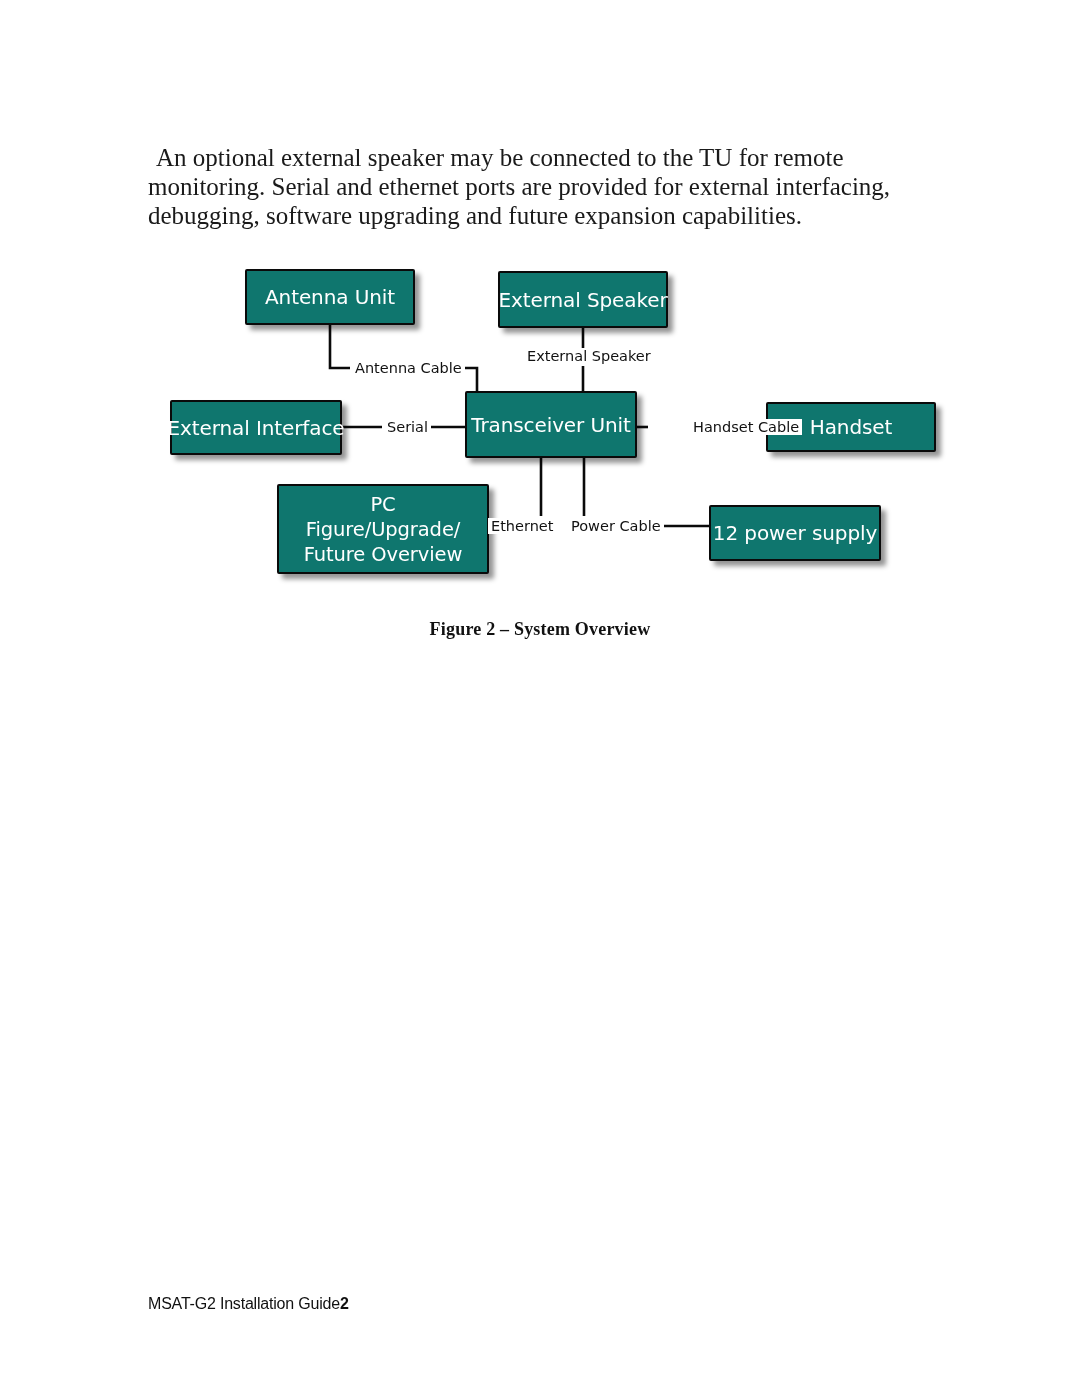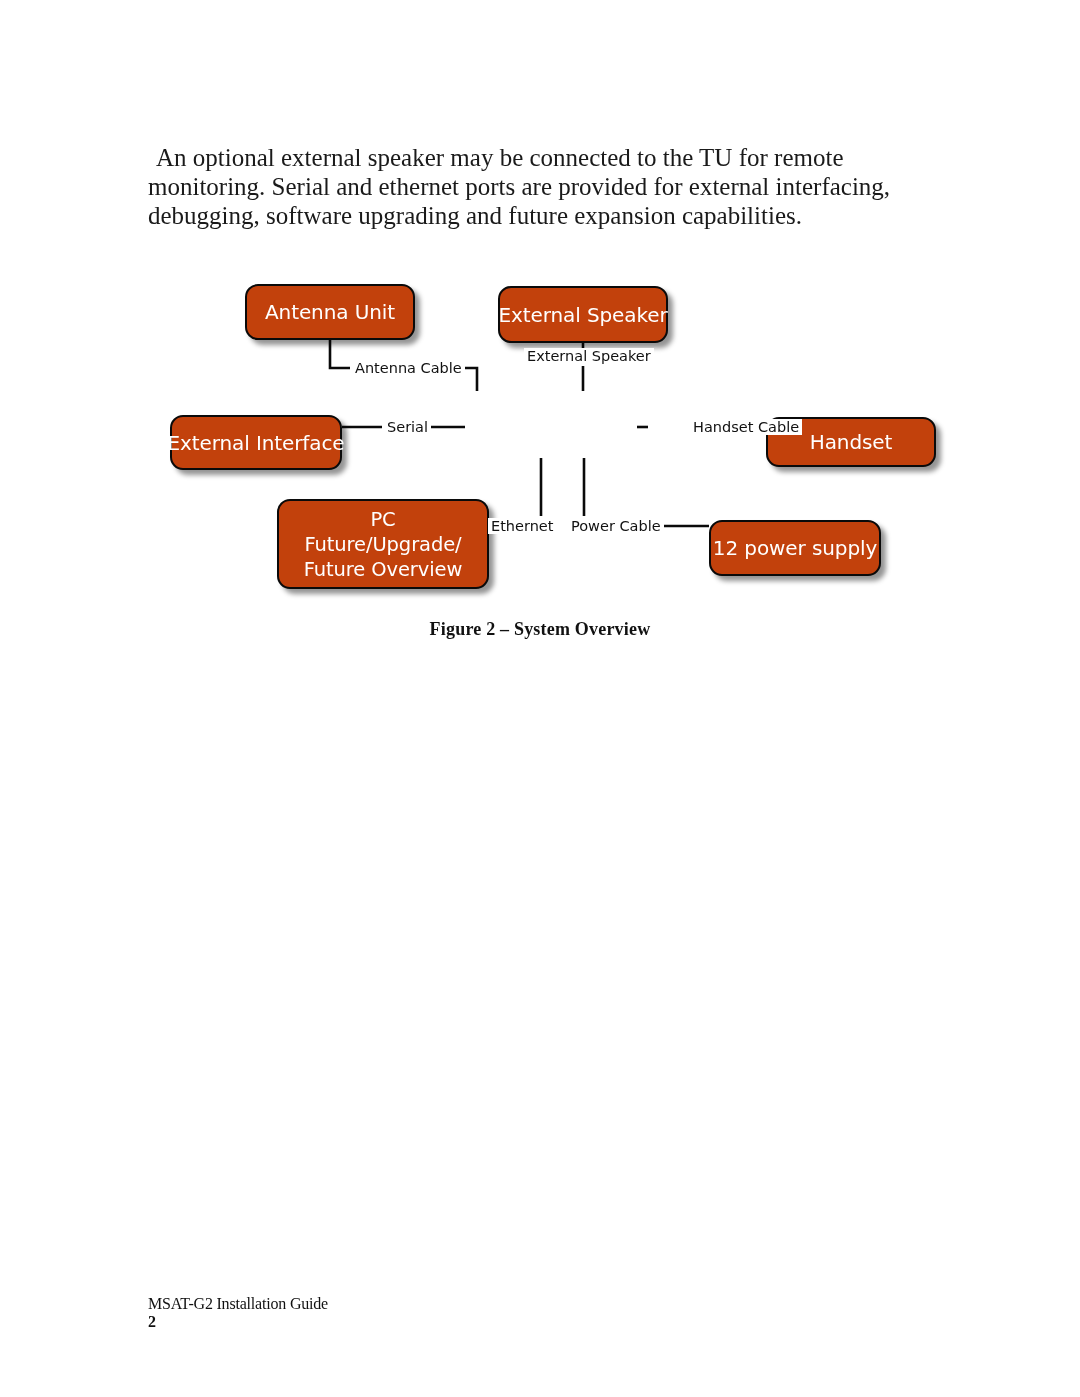--- a/index.html
+++ b/index.html
@@ -50,36 +50,35 @@
     top: 0;
     width: 1080px;
     height: 620px;
     pointer-events: none;
   }
 
   
   .node {
     position: absolute;
     box-sizing: border-box;
-    background: #c2410c;
+    background: #0f766e;
     border: 2.5px solid #0a0a0a;
-    border-radius: 13px;
+    border-radius: 2px;
     box-shadow: 5px 5px 5px rgba(0,0,0,0.42);
     display: flex;
     align-items: center;
     justify-content: center;
     color: #ffffff;
     font-family: "DejaVu Sans", "Liberation Sans", sans-serif;
     font-size: 20px;
     font-weight: 400;
     letter-spacing: -0.1px;
     text-align: center;
     white-space: nowrap;
     z-index: 5;
-    margin-top: 15px;
   }
   .node.multiline {
     flex-direction: column;
     line-height: 25px;
     white-space: normal;
   }
   .node .nline { display: block; }
 
   #node-antenna-unit      { left: 245px; top: 269px; width: 170px; height: 56px; }
   #node-external-speaker  { left: 498px; top: 271px; width: 170px; height: 57px; }
@@ -125,22 +124,21 @@
 
   
   .page-footer {
     position: absolute;
     left: 148px;
     top: 1295px;
     width: 806px;
     display: flex;
     align-items: baseline;
     justify-content: flex-start;
-    font-family: Liberation Serif, serif;
-    flex-direction: column;
+    font-family: Liberation Sans, sans-serif;
   }
   .footer-doc-title {
     font-size: 16px;
     color: #111111;
     letter-spacing: -0.2px;
   }
   .footer-page-number {
     font-size: 16px;
     font-weight: bold;
     color: #111111;
@@ -183,28 +181,31 @@
     </div>
 
     <div class="node" id="node-external-speaker">
       <span>External Speaker</span>
     </div>
 
     <div class="node" id="node-external-interface">
       <span>External Interface</span>
     </div>
 
+    <div class="node" id="node-transceiver-unit">
+      <span>Transceiver Unit</span>
+    </div>
 
     <div class="node" id="node-handset">
       <span>Handset</span>
     </div>
 
     <div class="node multiline" id="node-pc">
       <span class="nline">PC</span>
-      <span class="nline">Future/Upgrade/</span>
+      <span class="nline">Figure/Upgrade/</span>
       <span class="nline">Future Overview</span>
     </div>
 
     <div class="node" id="node-power-supply">
       <span>12 power supply</span>
     </div>
 
     <span class="wire-label" id="label-antenna-cable">Antenna Cable</span>
 
     <span class="wire-label" id="label-external-speaker">External Speaker</span>

